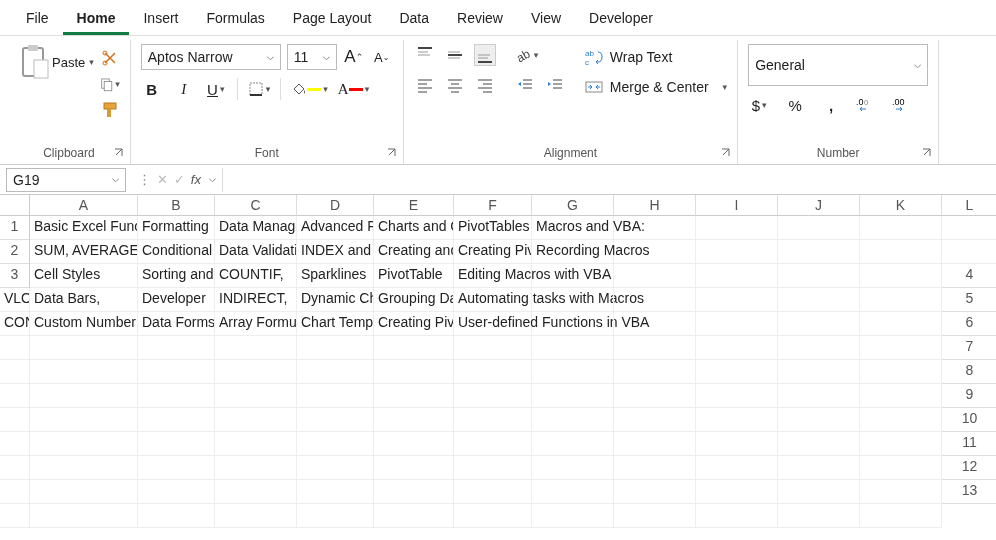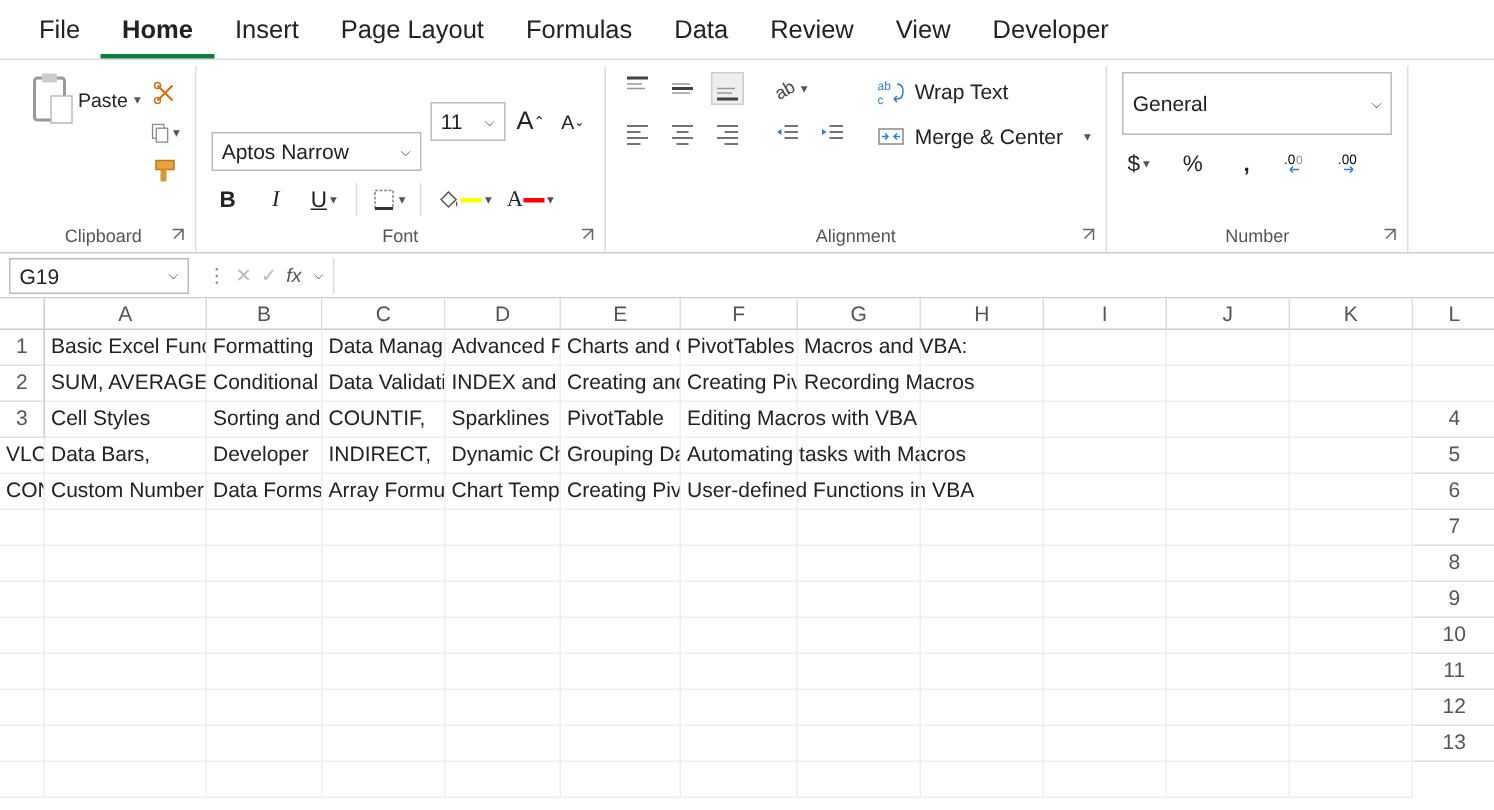--- a/index.html
+++ b/index.html
@@ -1,32 +1,32 @@
 <!DOCTYPE html>
 <html><head>
 <meta charset="utf-8">
 <style>
   * { box-sizing: border-box; margin: 0; padding: 0; }
   body { font-family: "Segoe UI", Arial, sans-serif; font-size: 13px; color: #222; background: #fff; width: 996px; height: 540px; overflow: hidden; }
   .tabs { display: flex; gap: 0; padding: 4px 12px 0 12px; border-bottom: 1px solid #ddd; }
-  .tab { padding: 6px 14px 6px 14px; cursor: pointer; font-size: 17px; }
+  .tab { padding: 6px 14px 6px 14px; cursor: pointer; font-size: 14px; }
   .tab.active { border-bottom: 3px solid #107c41; font-weight: 600; }
   .ribbon { display: flex; border-bottom: 1px solid #ccc; background: #fff; padding: 4px 8px 0 8px; }
   .group { border-right: 1px solid #ddd; padding: 4px 10px 2px 10px; display: flex; flex-direction: column; justify-content: space-between; height: 124px; position: relative; }
   .group-label { text-align: center; font-size: 12px; color: #555; padding: 2px 0; }
   .group-body { display: flex; align-items: flex-start; gap: 6px; flex: 1; }
   .clipboard-body { display: flex; gap: 6px; }
   .paste-col { display: flex; flex-direction: row; align-items: center; gap: 2px; }
   .paste-icon { width: 32px; height: 36px; }
   .mini-col { display: flex; flex-direction: column; gap: 6px; margin-top: 4px;}
   .mini-btn { width: 20px; height: 20px; display: flex; align-items: center; justify-content: center; }
   .font-body { display: flex; flex-direction: column; gap: 8px; }
   .font-row1 { display: flex; gap: 6px; align-items: center; }
   .font-row2 { display: flex; gap: 10px; align-items: center; }
-  .font-select { width: 140px; height: 26px; border: 1px solid #bbb; padding: 2px 6px; font-size: 14px; display:flex; align-items:center; justify-content:space-between;margin-top:40px;}
+  .font-select { width: 140px; height: 26px; border: 1px solid #bbb; padding: 2px 6px; font-size: 14px; display:flex; align-items:center; justify-content:space-between;}
   .size-select { width: 50px; height: 26px; border: 1px solid #bbb; padding: 2px 6px; font-size: 14px; display:flex; align-items:center; justify-content:space-between;}
   .btn-sm { min-width: 22px; height: 22px; display:flex; align-items:center; justify-content:center; font-size:15px; }
   .caret { font-size: 9px; color: #555; margin-left:2px;}
   .sep { width:1px; height:22px; background:#ddd; }
   .underline-a { text-decoration: underline; display: inline-block;}
   .color-bar { display:inline-block; width:14px; height:3px; vertical-align:bottom;}
   .align-body { display:flex; flex-direction:column; gap:8px; }
   .align-row { display:flex; gap:8px; align-items:center;}
   .align-icon { width:20px; height:20px; }
   .wrap-body { display:flex; flex-direction:column; gap:12px; padding-top:4px;}
@@ -49,22 +49,22 @@
   .corner { border-right:1px solid #ccc; border-bottom:1px solid #ccc; background:#fff;}
   .cell.last-col-data { overflow: visible; }
 </style>
 </head>
 <body>
 
 <div class="tabs">
   <div class="tab">File</div>
   <div class="tab active">Home</div>
   <div class="tab">Insert</div>
+  <div class="tab">Formulas</div>
   <div class="tab">Page Layout</div>
-  <div class="tab">Formulas</div>
   <div class="tab">Data</div>
   <div class="tab">Review</div>
   <div class="tab">View</div>
   <div class="tab">Developer</div>
 </div>
 
 <div class="ribbon">
 
   <div class="group">
     <div class="group-body clipboard-body">

